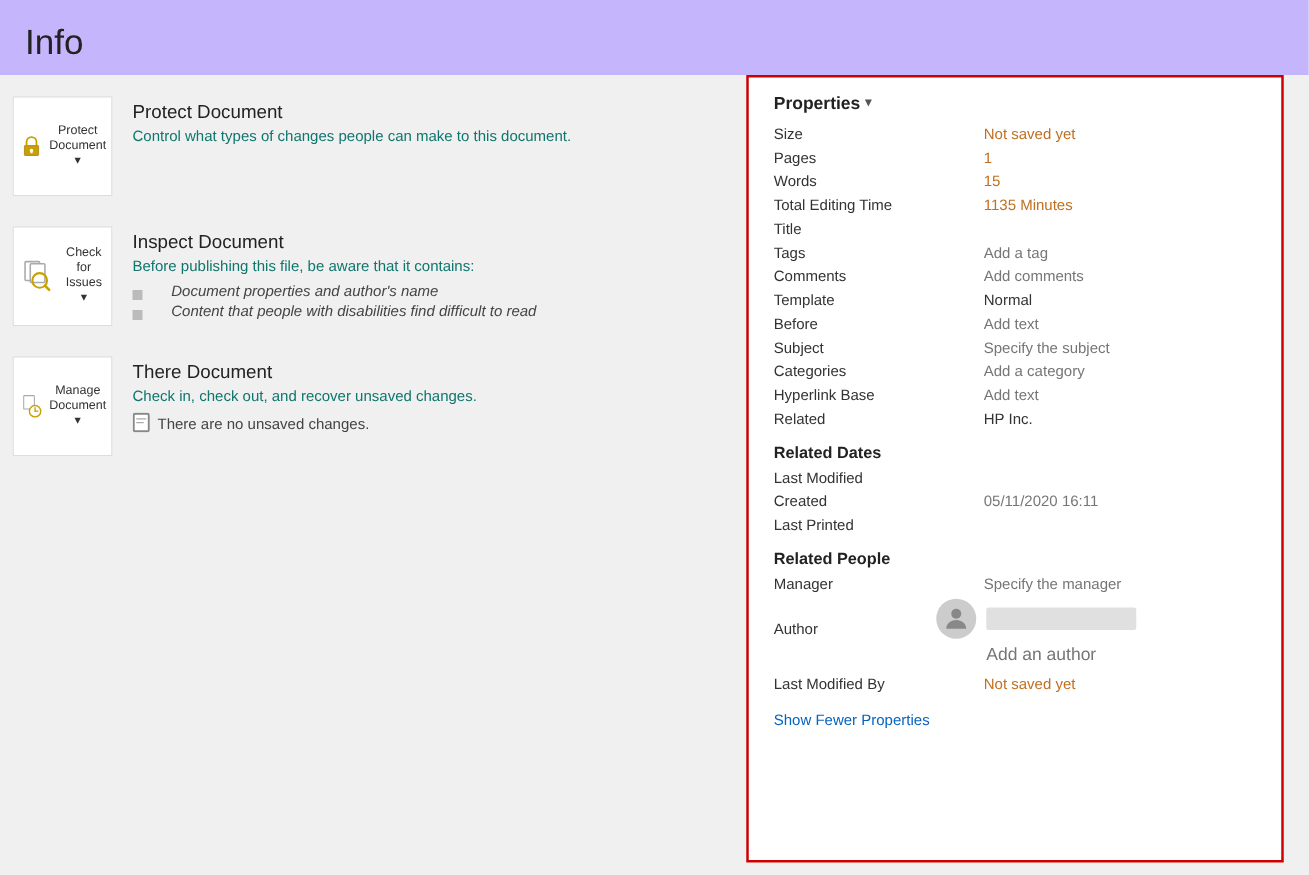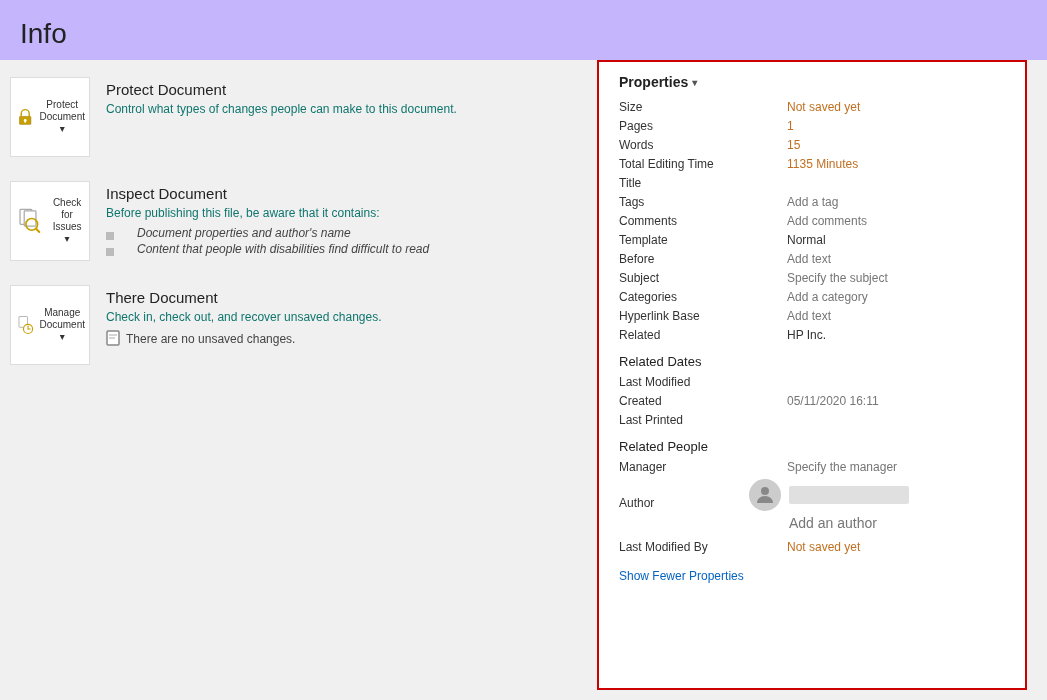--- a/index.html
+++ b/index.html
@@ -144,21 +144,21 @@
     }
     .prop-value.data-value {
       color: #c07020;
     }
     .prop-value.bold-value {
       color: #333;
       font-weight: 500;
     }
     .section-header {
       font-size: 13px;
-      font-weight: 400;
+      font-weight: 700;
       color: #222;
       margin: 12px 0 6px 0;
     }
     .show-fewer {
       color: #0563c1;
       font-size: 12px;
       cursor: pointer;
       margin-top: 10px;
       display: inline-block;
       text-decoration: none;

